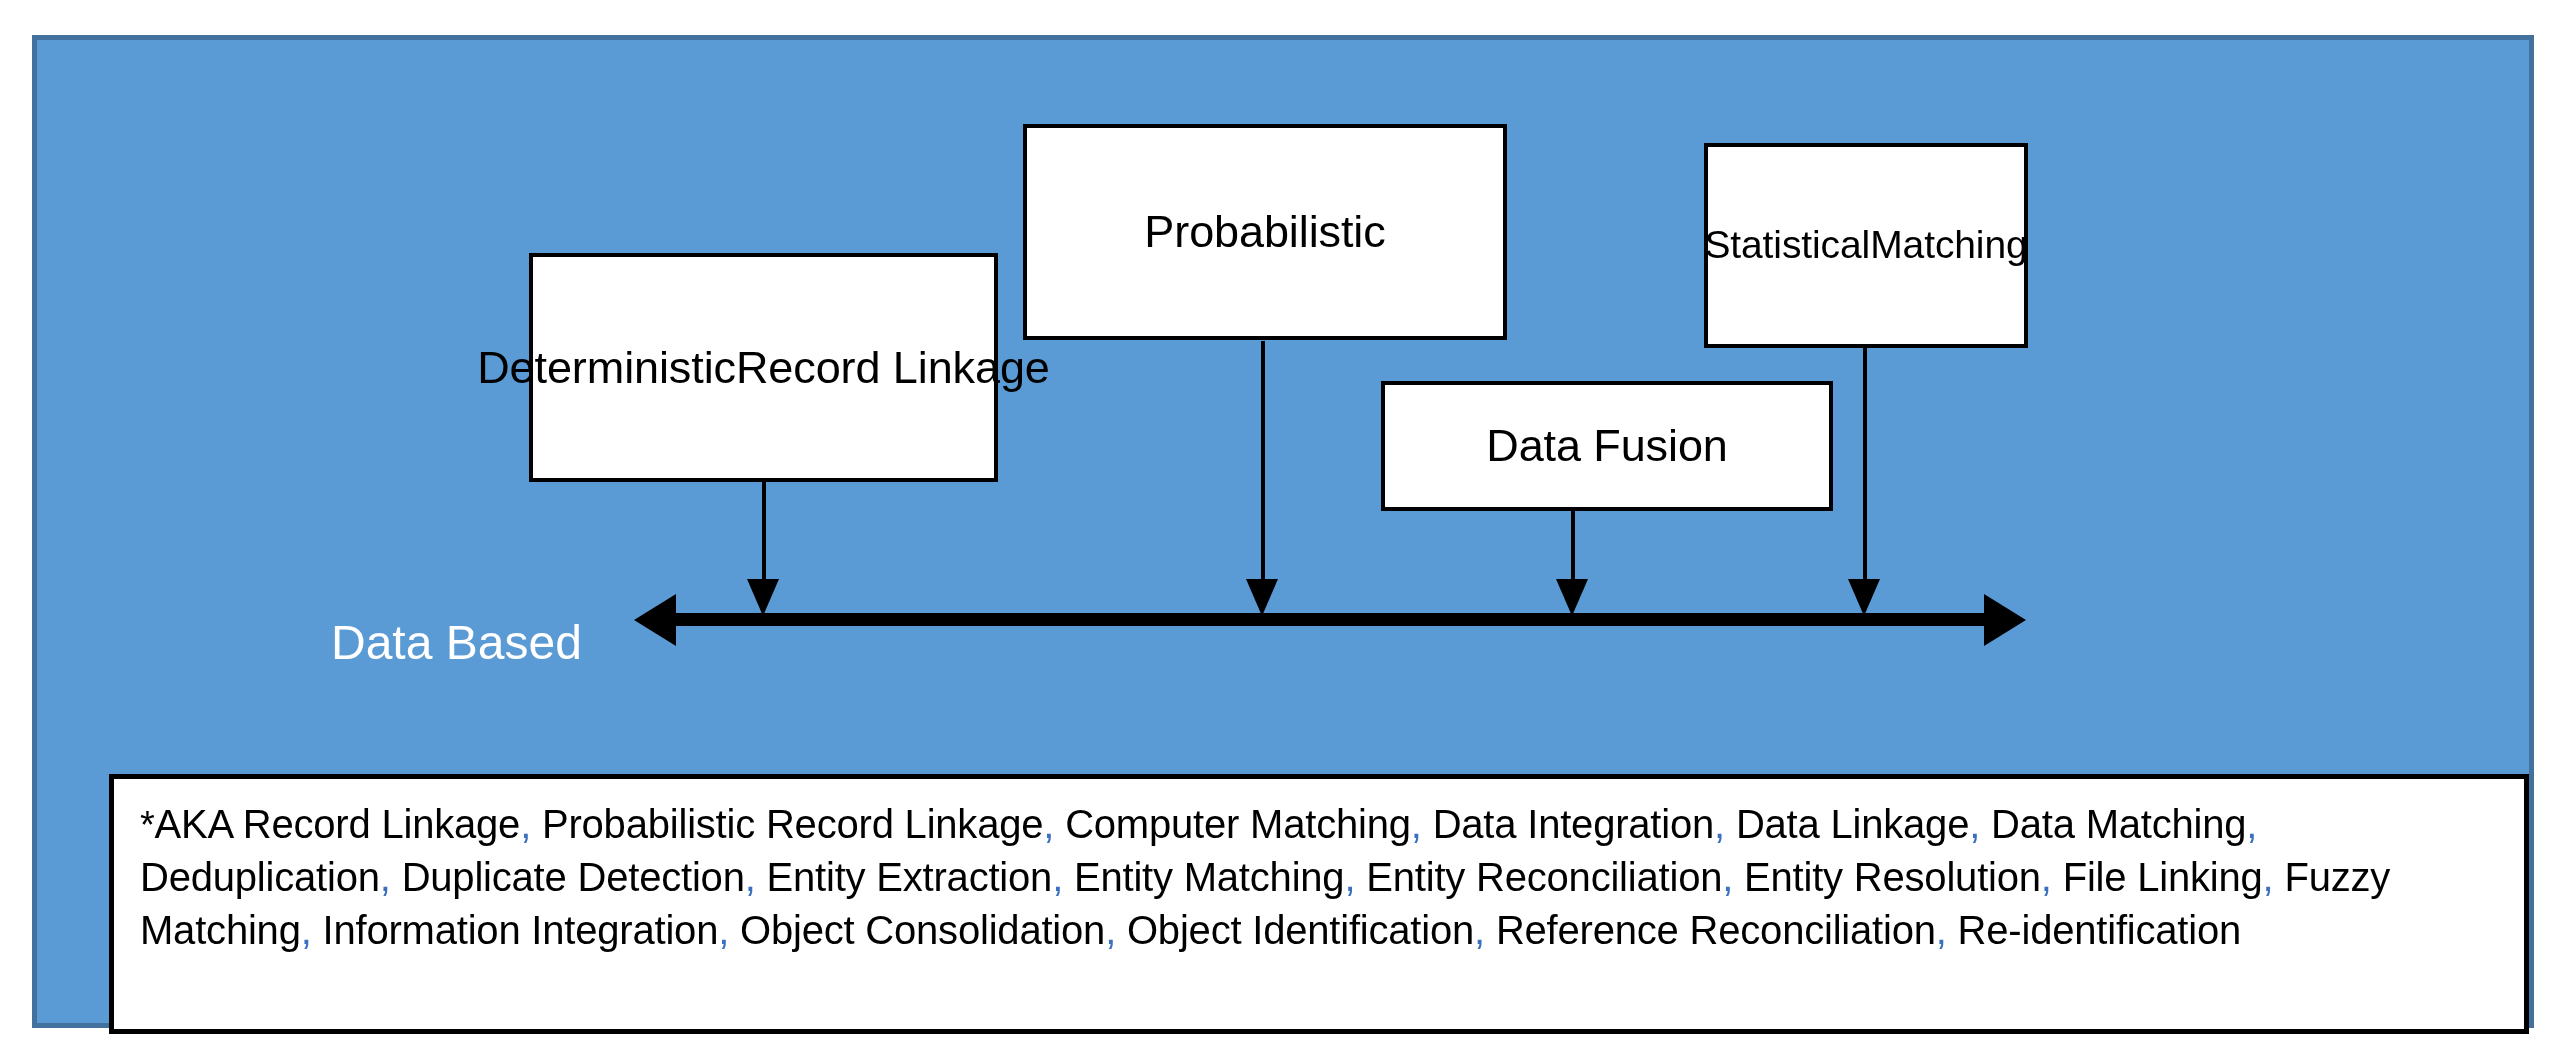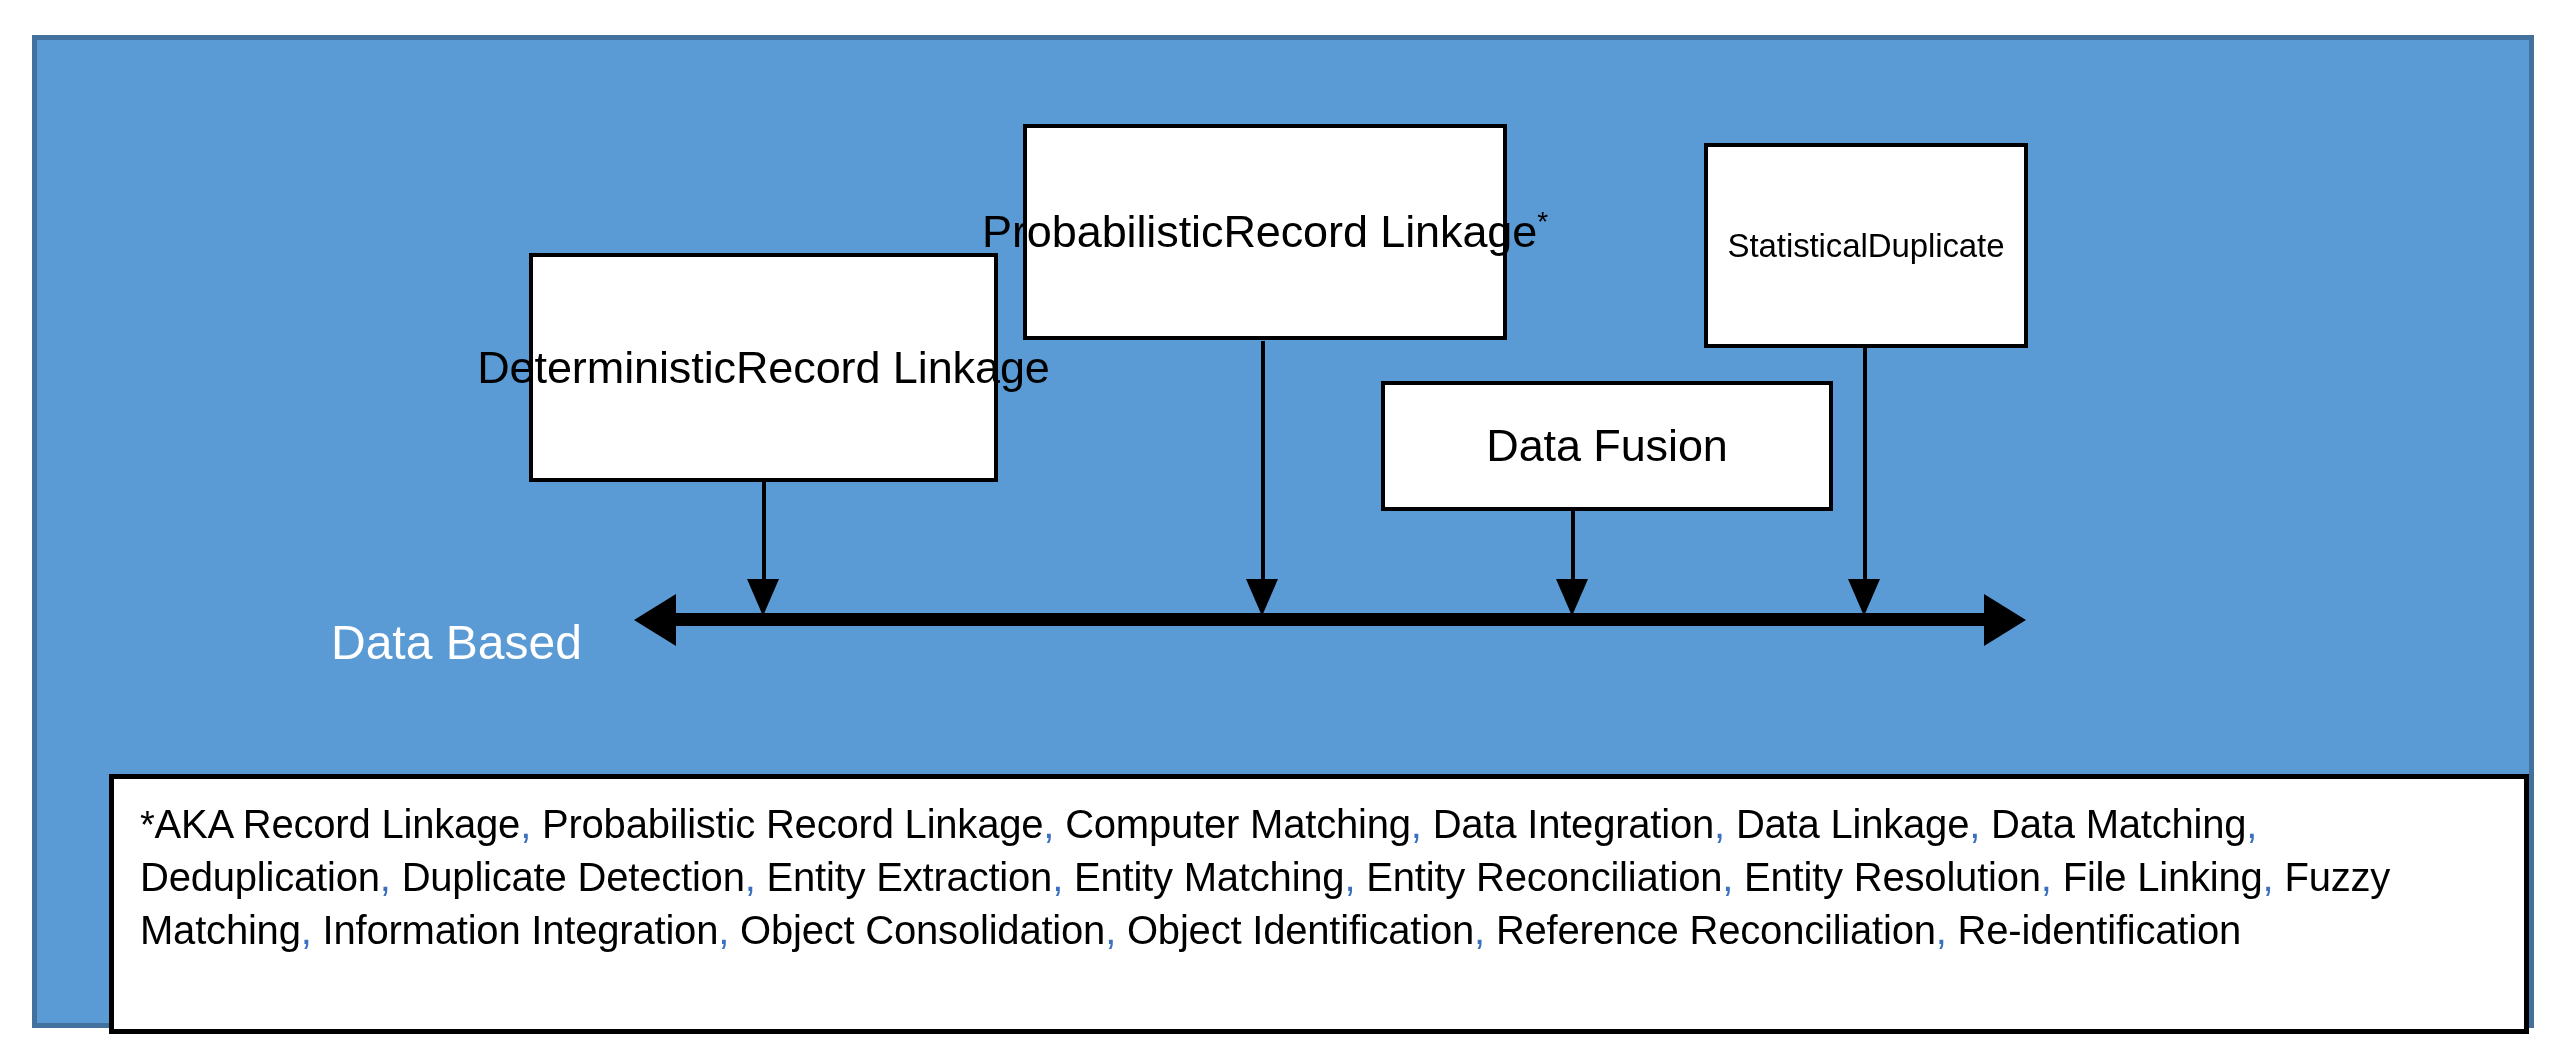--- a/index.html
+++ b/index.html
@@ -58,21 +58,21 @@
   #node-deterministic {
     left: 492px; top: 213px; width: 469px; height: 229px;
     font-size: 45px;
   }
   #node-probabilistic {
     left: 986px; top: 84px; width: 484px; height: 216px;
     font-size: 45px;
   }
   #node-statistical {
     left: 1667px; top: 103px; width: 324px; height: 205px;
-    font-size: 33px;
+    font-size: 39px;
   }
   #node-datafusion {
     left: 1344px; top: 341px; width: 452px; height: 130px;
     font-size: 45px;
   }
 
   
   .connector {
     position: absolute;
     width: 3.6px;
@@ -166,26 +166,25 @@
 
   <div id="panel">
 
     <div class="node" id="node-deterministic">
       <span class="line">Deterministic</span>
       <span class="line">Record Linkage</span>
     </div>
 
     <div class="node" id="node-probabilistic">
       <span class="line">Probabilistic</span>
-      <span class="line"><span>Record Linkage</span><span class="sup">*</span></span>
     </div>
 
     <div class="node" id="node-statistical">
       <span class="line">Statistical</span>
-      <span class="line">Duplicate</span>
+      <span class="line">Matching</span>
     </div>
 
     <div class="node" id="node-datafusion">
       <span class="line">Data Fusion</span>
     </div>
 
     <div class="connector" id="conn-det"></div>
     <div class="connector-head" id="conn-det-head"></div>
 
     <div class="connector" id="conn-prob"></div>

